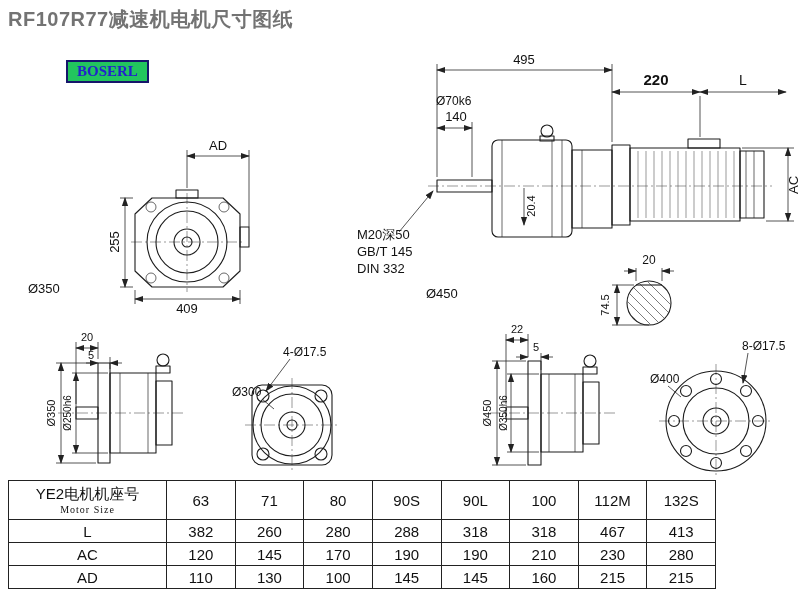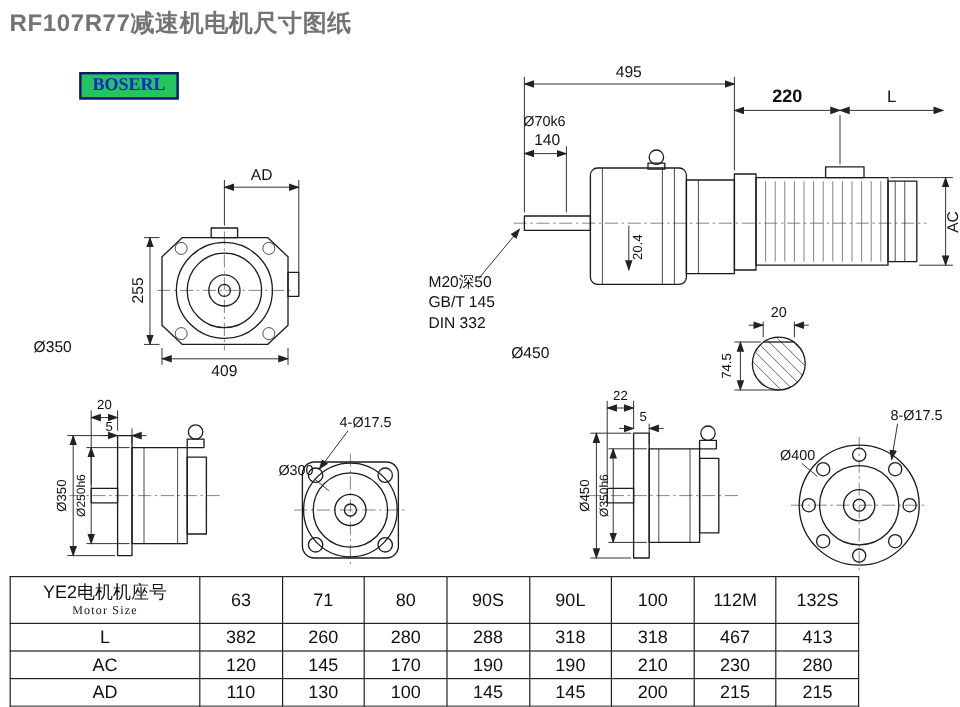--- a/index.html
+++ b/index.html
@@ -265,18 +265,18 @@
       <td>230</td>
       <td>280</td>
     </tr>
     <tr>
       <td>AD</td>
       <td>110</td>
       <td>130</td>
       <td>100</td>
       <td>145</td>
       <td>145</td>
-      <td>200</td>
+      <td>160</td>
       <td>215</td>
       <td>215</td>
     </tr>
   </tbody>
 </table>
 
 </body></html>

